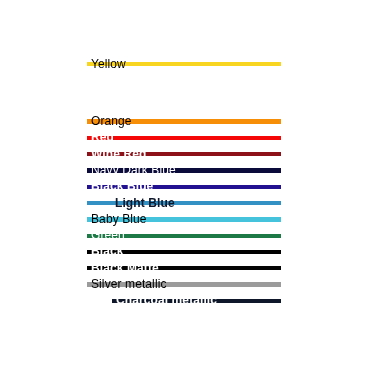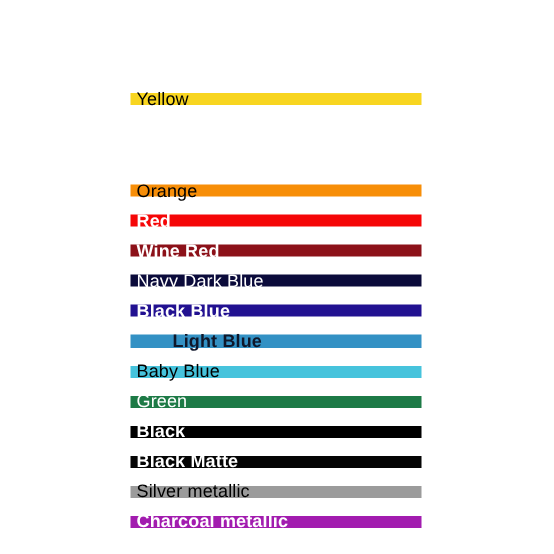--- a/index.html
+++ b/index.html
@@ -14,21 +14,21 @@
     font-family: "Liberation Sans", sans-serif;
     overflow: hidden;
     position: relative;
   }
 
   #swatch-list {
     position: absolute;
     left: 87px;
     top: 62px;
     width: 194px;
-    height: 290px;
+    height: 241px;
     display: flex;
     flex-direction: column;
     box-sizing: border-box;
     gap: 12px;
   }
 
   .swatch-row {
     flex: 1 1 0;
     display: flex;
     align-items: center;
@@ -90,16 +90,16 @@
     </div>
     <div class="swatch-row on-dark" style="background: rgb(0, 0, 0);">
       <span class="swatch-label" style="color: rgb(255, 255, 255); font-weight: bold; text-align: right;">Black</span>
     </div>
     <div class="swatch-row on-dark" style="background: rgb(5, 5, 5);">
       <span class="swatch-label" style="color: rgb(255, 255, 255); font-weight: bold;">Black Matte</span>
     </div>
     <div class="swatch-row on-light" style="background: rgb(155, 155, 155);">
       <span class="swatch-label" style="color: rgb(0, 0, 0); font-weight: normal;">Silver metallic</span>
     </div>
-    <div class="swatch-row on-dark" style="background: #a21caf;">
+    <div class="swatch-row on-dark" style="background: #0f172a; margin-left: 25px;">
       <span class="swatch-label" style="color: rgb(255, 255, 255); font-weight: bold;">Charcoal metallic</span>
     </div>
   </div>
 
 </body></html>

